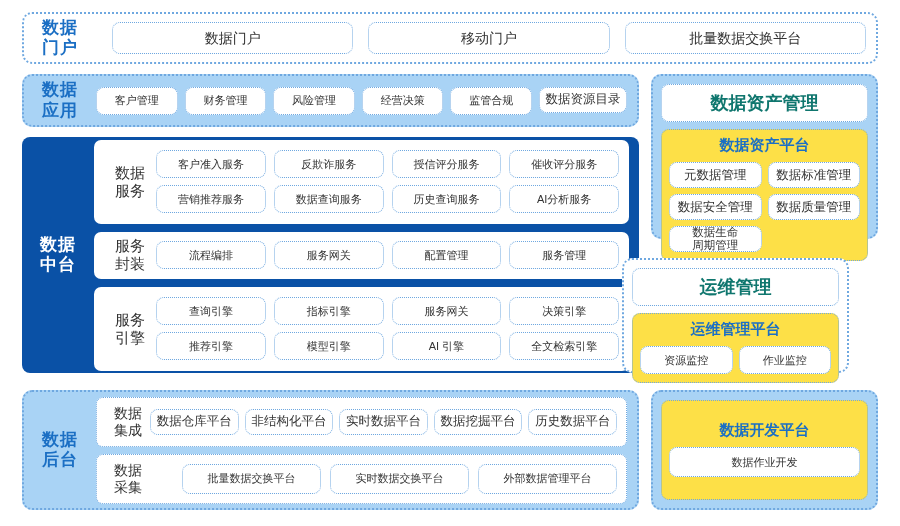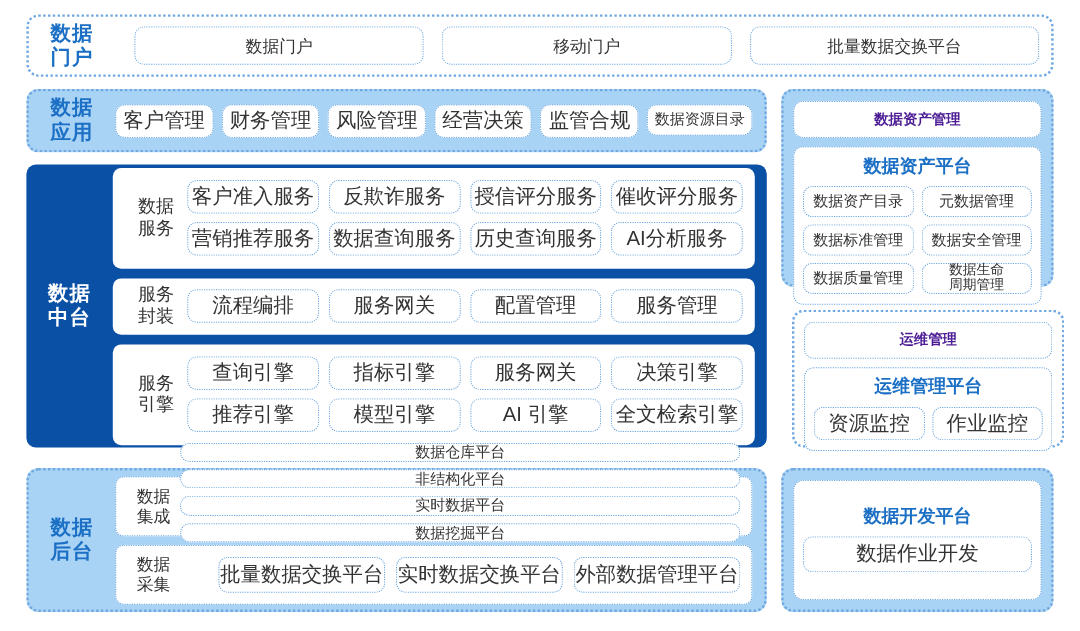--- a/index.html
+++ b/index.html
@@ -42,21 +42,21 @@
     box-sizing:border-box;
     background:#ffffff;
     border:1.5px dotted #6fa8e0;
     border-radius:8px;
     display:flex;align-items:center;justify-content:center;
     text-align:center;
     color:#333;
     line-height:1.15;
   }
   .chip-lg{font-size:14px;height:30px;}
-  .chip-md{font-size:17px;height:28px;}
+  .chip-md{font-size:11px;height:28px;}
   .chip-sm{font-size:12.5px;height:26px;}
 
   .chip-row{display:flex;gap:8px;}
 
   
   .sub-white{
     background:#ffffff;
     border-radius:7px;
     display:flex;align-items:center;
     box-sizing:border-box;
@@ -80,27 +80,27 @@
     padding:8px;
     display:flex;flex-direction:column;gap:7px;
   }
   .rpanel-light{background:#a9d3f5;}
   .rpanel-white{background:#ffffff;}
   .rhead{
     background:#ffffff;
     border:1.5px dotted #6fa8e0;
     border-radius:8px;
     text-align:center;
-    color:#4c1d95;
+    color:#0f766e;
     font-weight:bold;
-    font-size:12px;
+    font-size:18px;
     padding:6px 0;
   }
   .rbox{
-    background:#ffffff;
+    background:#fde047;
     border:1.5px dotted #6fa8e0;
     border-radius:8px;
     padding:6px 7px 8px 7px;
     display:flex;flex-direction:column;gap:6px;
   }
   .rbox-title{
     text-align:center;color:#1b6fc4;font-weight:bold;font-size:15px;
     margin-bottom:1px;
   }
   .grid2{display:grid;grid-template-columns:1fr 1fr;gap:6px;}
@@ -214,21 +214,21 @@
       <div>后台</div>
     </div>
     <div class="band-body" style="gap:7px;">
 
       <div class="sub-white" style="height:50px;padding:7px 9px;border:1.5px dotted #6fa8e0;">
         <div class="sub-label" style="flex:0 0 44px;font-size:14px;">
           <div>数据</div>
           <div>集成</div>
         </div>
         <div class="sub-body">
-          <div class="chip-row" style="gap:6px;flex-direction:column;">
+          <div class="chip-row" style="gap:6px;">
             <div class="chip chip-sm" style="flex:1;">数据仓库平台</div>
             <div class="chip chip-sm" style="flex:1;">非结构化平台</div>
             <div class="chip chip-sm" style="flex:1;">实时数据平台</div>
             <div class="chip chip-sm" style="flex:1;">数据挖掘平台</div>
             <div class="chip chip-sm" style="flex:1;">历史数据平台</div>
           </div>
         </div>
       </div>
 
       <div class="sub-white" style="height:50px;padding:7px 9px;border:1.5px dotted #6fa8e0;">
@@ -246,34 +246,33 @@
       </div>
 
     </div>
   </div>
 
   <div class="rpanel rpanel-light" style="left:651px;top:74px;width:227px;height:165px;">
     <div class="rhead">数据资产管理</div>
     <div class="rbox" style="flex:1;">
       <div class="rbox-title">数据资产平台</div>
       <div class="grid2">
-        <div class="chip chip-sm">数据资产目录</div>
         <div class="chip chip-sm">元数据管理</div>
         <div class="chip chip-sm">数据标准管理</div>
         <div class="chip chip-sm">数据安全管理</div>
         <div class="chip chip-sm">数据质量管理</div>
         <div class="chip chip-sm" style="flex-direction:column;font-size:11.5px;line-height:1.1;">
           <span>数据生命</span>
           <span>周期管理</span>
         </div>
       </div>
     </div>
   </div>
 
-  <div class="rpanel rpanel-white" style="left:660px;top:258px;width:227px;height:115px;">
+  <div class="rpanel rpanel-white" style="left:622px;top:258px;width:227px;height:115px;">
     <div class="rhead">运维管理</div>
     <div class="rbox" style="flex:1;">
       <div class="rbox-title">运维管理平台</div>
       <div class="grid2">
         <div class="chip chip-md">资源监控</div>
         <div class="chip chip-md">作业监控</div>
       </div>
     </div>
   </div>
 

